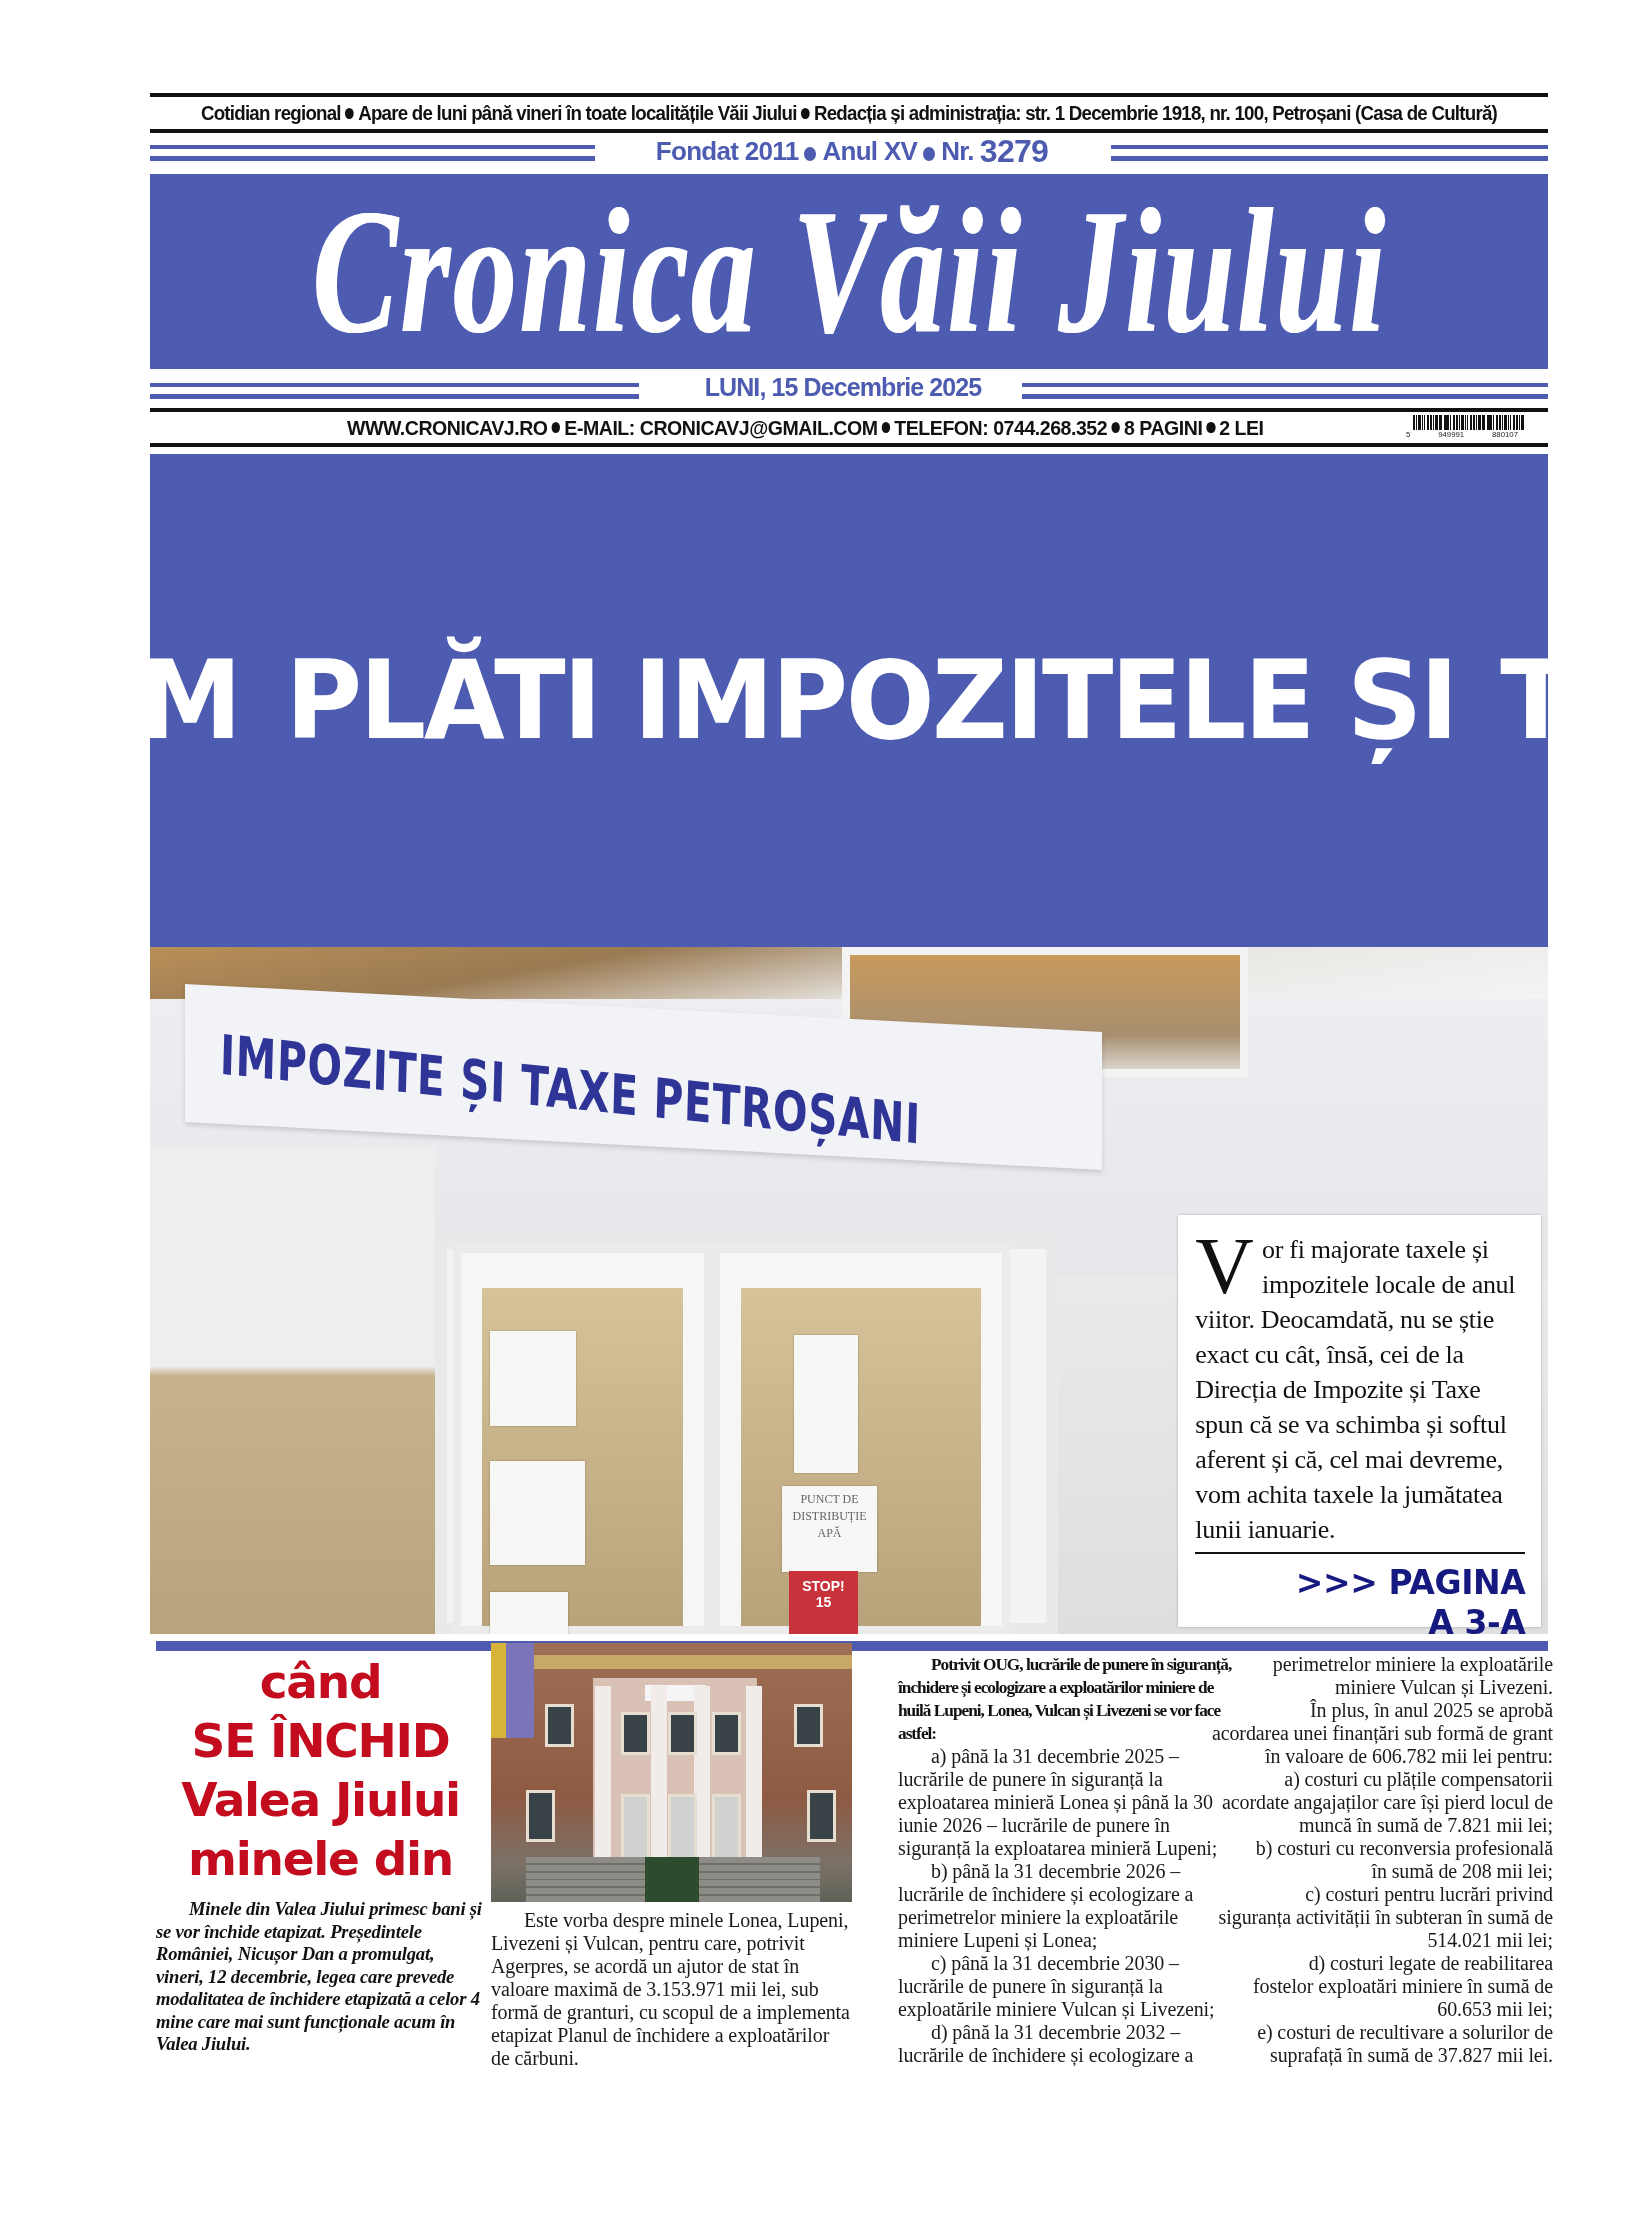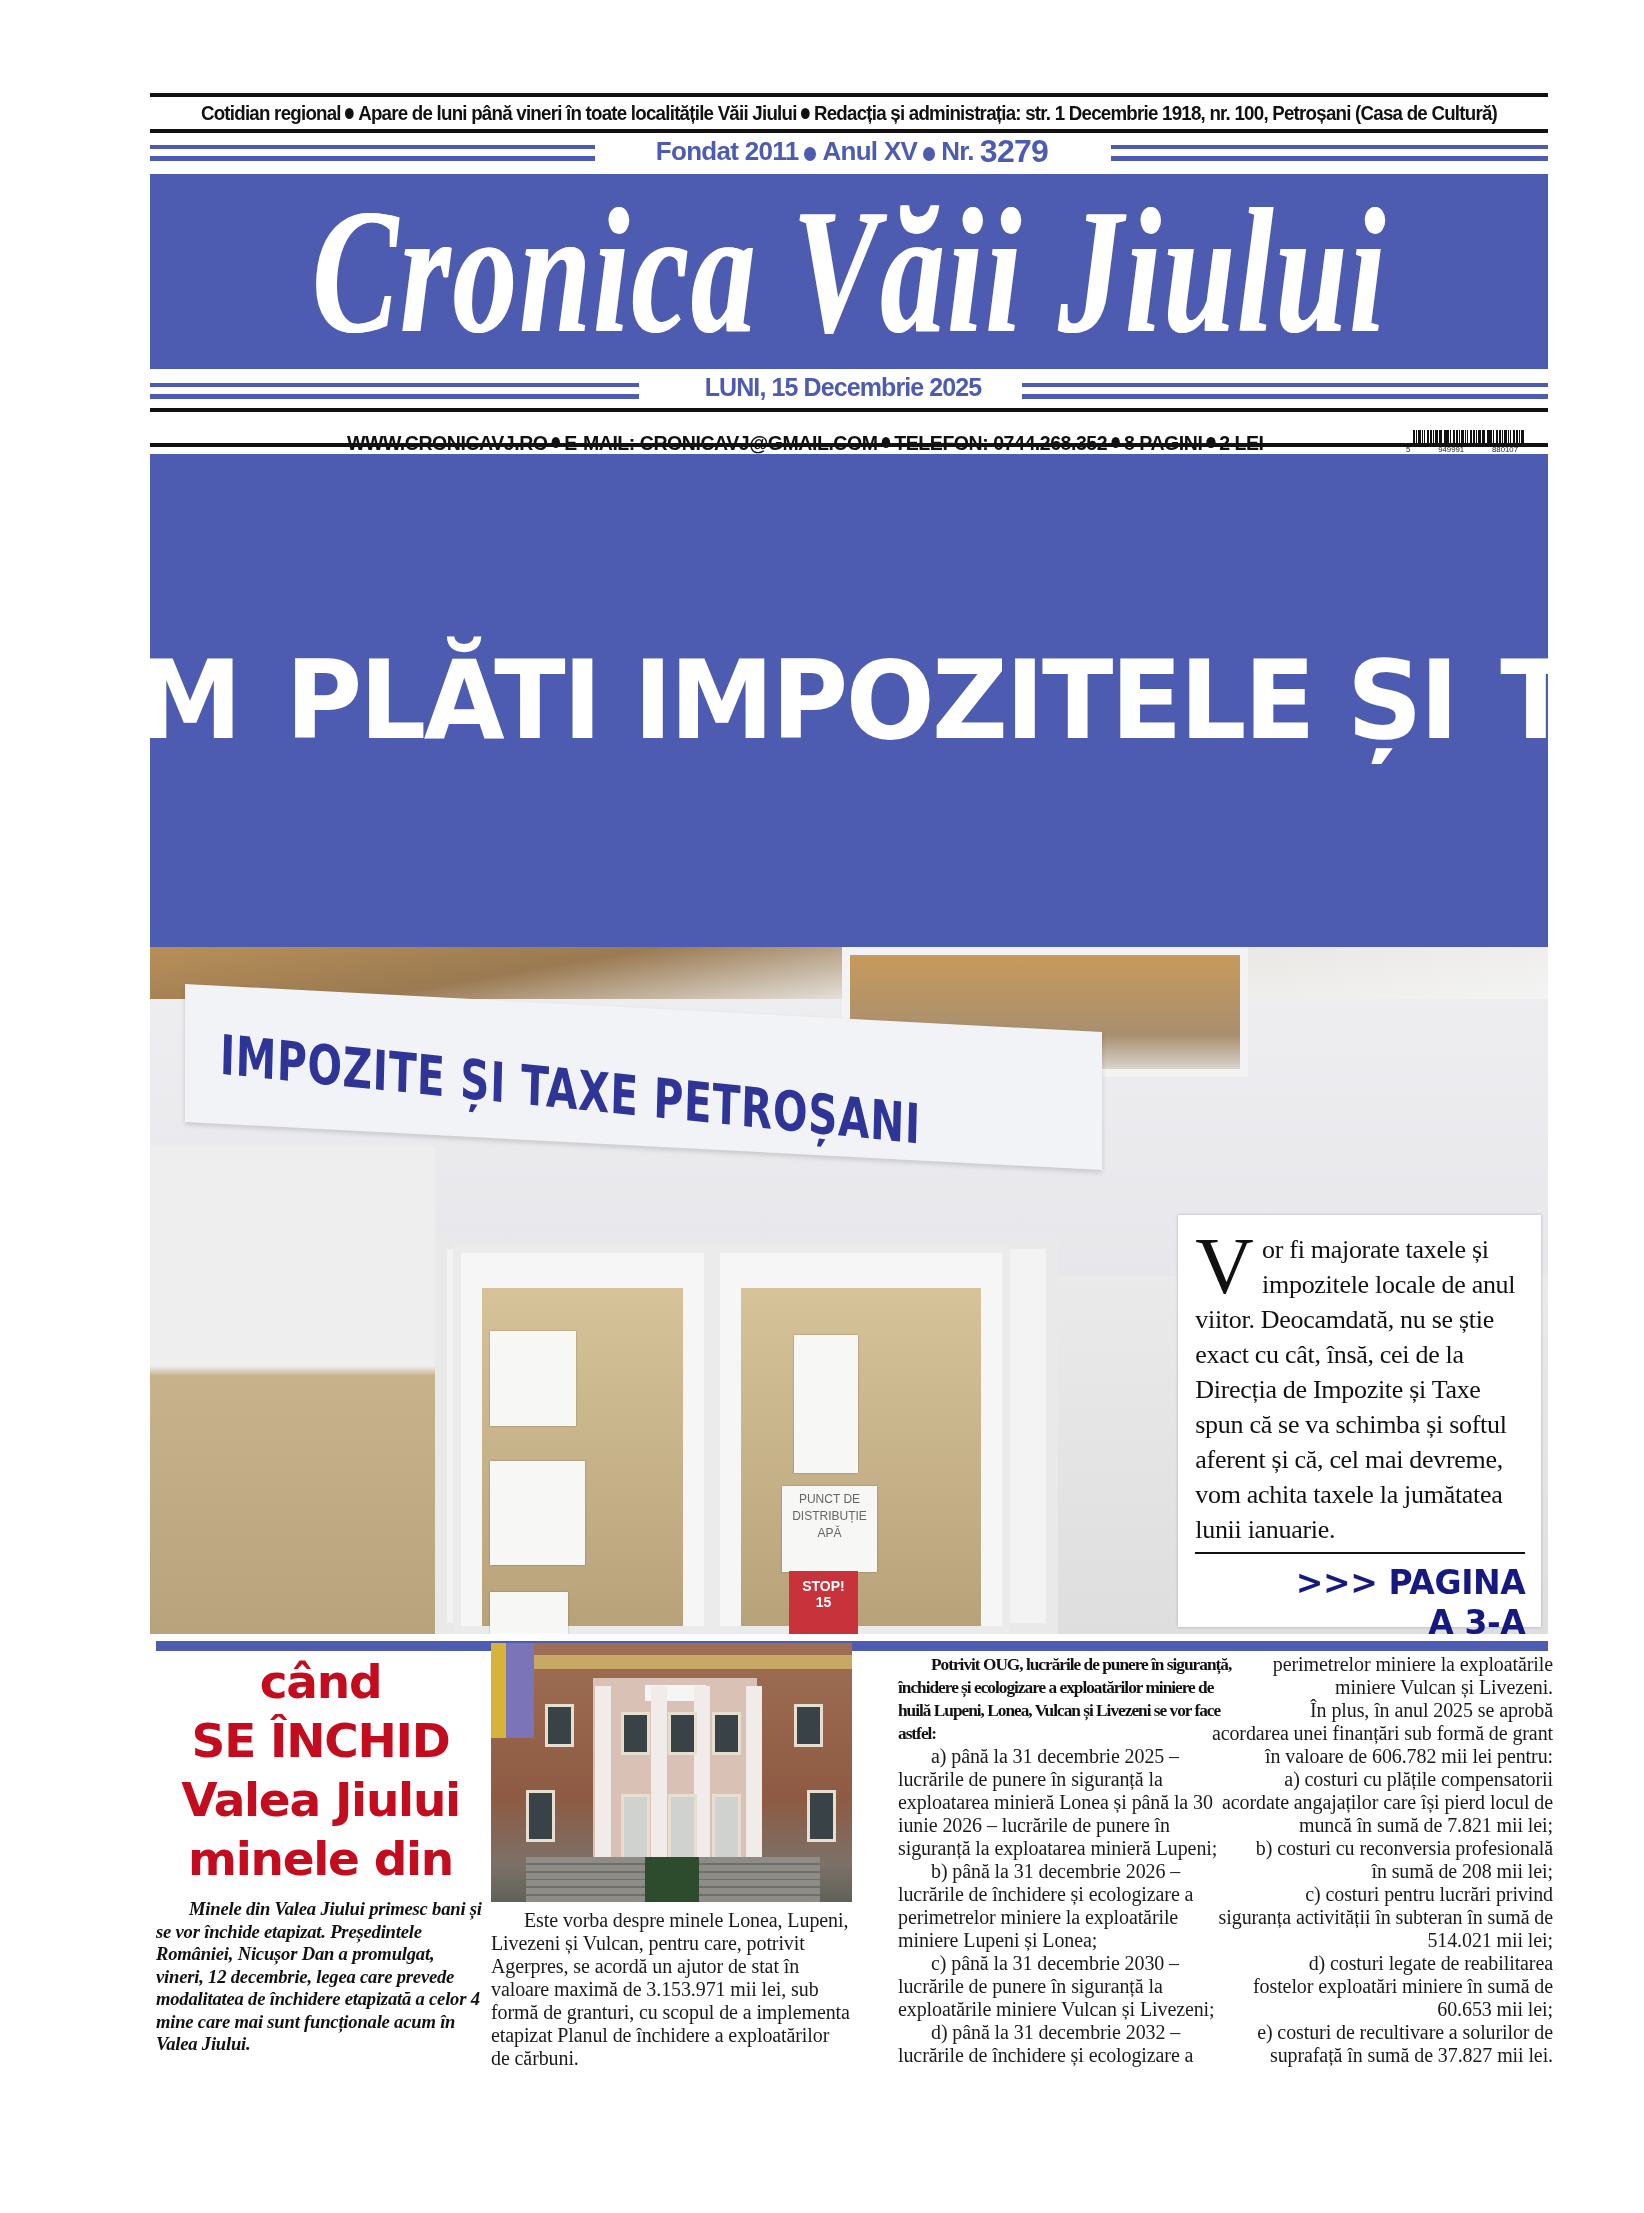--- a/index.html
+++ b/index.html
@@ -28,21 +28,21 @@
   
   .masthead { position: absolute; left: 150px; top: 174px; width: 1398px; height: 195px; background: #4d5cb0;
     display: flex; align-items: center; justify-content: center; overflow: hidden; }
   .masthead-title { font-family: "Liberation Serif", serif; font-weight: 700; font-style: italic;
     color: #ffffff; font-size: 164px; line-height: 1; letter-spacing: 3.5px; white-space: nowrap;
     transform: scaleX(0.78) scaleY(1.08); text-shadow: 1.7px 0 0 #fff; }
 
   .date { position: absolute; top: 370px; left: 657px; width: 372px; height: 35px; color: #4d5cb0;
     font-weight: 700; font-size: 25px; letter-spacing: -0.9px; display: flex; align-items: center; justify-content: center; white-space: nowrap; }
 
-  .contact { position: absolute; top: 428px; left: 150px; width: 1398px; height: 14px; }
+  .contact { position: absolute; top: 413px; left: 150px; width: 1398px; height: 14px; }
   .contact-text { position: absolute; left: 197px; top: 0; height: 29px; display: flex; align-items: center;
     font-weight: 700; font-size: 21px; letter-spacing: -0.5px; white-space: nowrap; color: #111; transform-origin: left center; transform: scaleX(0.93); }
   .barcode { position: absolute; left: 1256px; top: 1.7px; width: 119px; height: 26px; }
   .bars { position: absolute; left: 7px; top: 0; width: 111px; height: 15.6px;
     background: repeating-linear-gradient(90deg, #111 0 1.7px, #fff 1.7px 2.6px, #111 2.6px 3.5px, #fff 3.5px 5.2px, #111 5.2px 7.8px, #fff 7.8px 8.6px); }
   .bar-nums { position: absolute; left: 0; top: 15.6px; width: 119px; font-size: 7.8px; font-family: "Liberation Sans", sans-serif; color: #222;
     display: flex; justify-content: space-between; padding: 0 7px 0 0; }
 
   
   .headline-box { position: absolute; left: 150px; top: 454px; width: 1398px; height: 493px; background: #4d5cb0;
@@ -57,21 +57,21 @@
     background: linear-gradient(170deg, #b88f58 0%, #9a7a52 30%, #e8e6e2 60%, #f4f4f4 100%); }
   .window-top { position: absolute; left: 692px; top: 0; width: 406px; height: 130px; background: linear-gradient(180deg,#c79a5c,#a98f6f 70%, #d9d4cd); border: 8.6px solid #f3f3f3; }
   .sign { position: absolute; left: 35px; top: 61px; width: 917px; height: 138px; background: #f2f3f6;
     transform: skewY(3deg); box-shadow: 0 2.6px 5.2px rgba(0,0,0,0.15); display: flex; align-items: center; padding-left: 35px; }
   .sign-text { font-family: "DejaVu Sans", sans-serif; font-weight: 700; color: #2e3596; font-size: 55px; letter-spacing: 0.9px;
     transform: scaleX(0.74) rotate(2deg); transform-origin: left center; white-space: nowrap; }
   .wall-left { position: absolute; left: 0; top: 199px; width: 285px; height: 489px; background: linear-gradient(180deg,#eeeeef 0 45%, #c7b28c 47%, #b9a37c 100%); }
   .doorframe { position: absolute; left: 285px; top: 290px; width: 623px; height: 398px; background: #f3f3f3; border: 12px solid #e9e9ea; }
   .door { position: absolute; top: 298px; width: 259px; height: 389px; background: #f6f6f6; border: 8.6px solid #ebebeb; }
   .door-glass { position: absolute; left: 21px; right: 21px; top: 35px; bottom: 0; background: linear-gradient(180deg,#d6c399,#b8a27a); }
-  .notice { position: absolute; background: #f7f7f5; box-shadow: 0 0 1.7px rgba(0,0,0,0.3); font-size: 8.6px; color: #666; font-family: Liberation Sans, sans-serif; text-align: center; padding: 5.2px; line-height: 1.4; }
+  .notice { position: absolute; background: #f7f7f5; box-shadow: 0 0 1.7px rgba(0,0,0,0.3); font-size: 8.6px; color: #666; font-family: Liberation Serif, serif; text-align: center; padding: 5.2px; line-height: 1.4; }
   .stop-sign { position: absolute; background: #c8323a; color: #fff; font-weight: 700; font-size: 14px; text-align: center; padding-top: 7px; }
   .wall-right { position: absolute; left: 908px; top: 329px; width: 490px; height: 359px; background: linear-gradient(180deg,#eaeaeb,#dedede); }
 
   .callout { position: absolute; left: 1178px; top: 1215px; width: 363px; height: 412px; background: #ffffff; padding: 17.3px 15.6px 8.6px 17.3px;
     box-shadow: 0 0 2.6px rgba(0,0,0,0.25); }
   .callout-body { font-family: "Liberation Serif", serif; font-size: 26px; line-height: 35px; color: #111; letter-spacing: -0.3px; }
   .dropcap { float: left; font-family: "Liberation Serif", serif; font-size: 81px; line-height: 61px; margin: 3.5px 8.6px 0 0; color: #111; }
   .callout-rule { height: 1.7px; background: #111; margin: 5.2px 0 8.6px; }
   .callout-link { font-family: "DejaVu Sans", sans-serif; font-weight: 700; color: #161a80; font-size: 33px; line-height: 40px; text-align: right; letter-spacing: -0.4px; }
 

